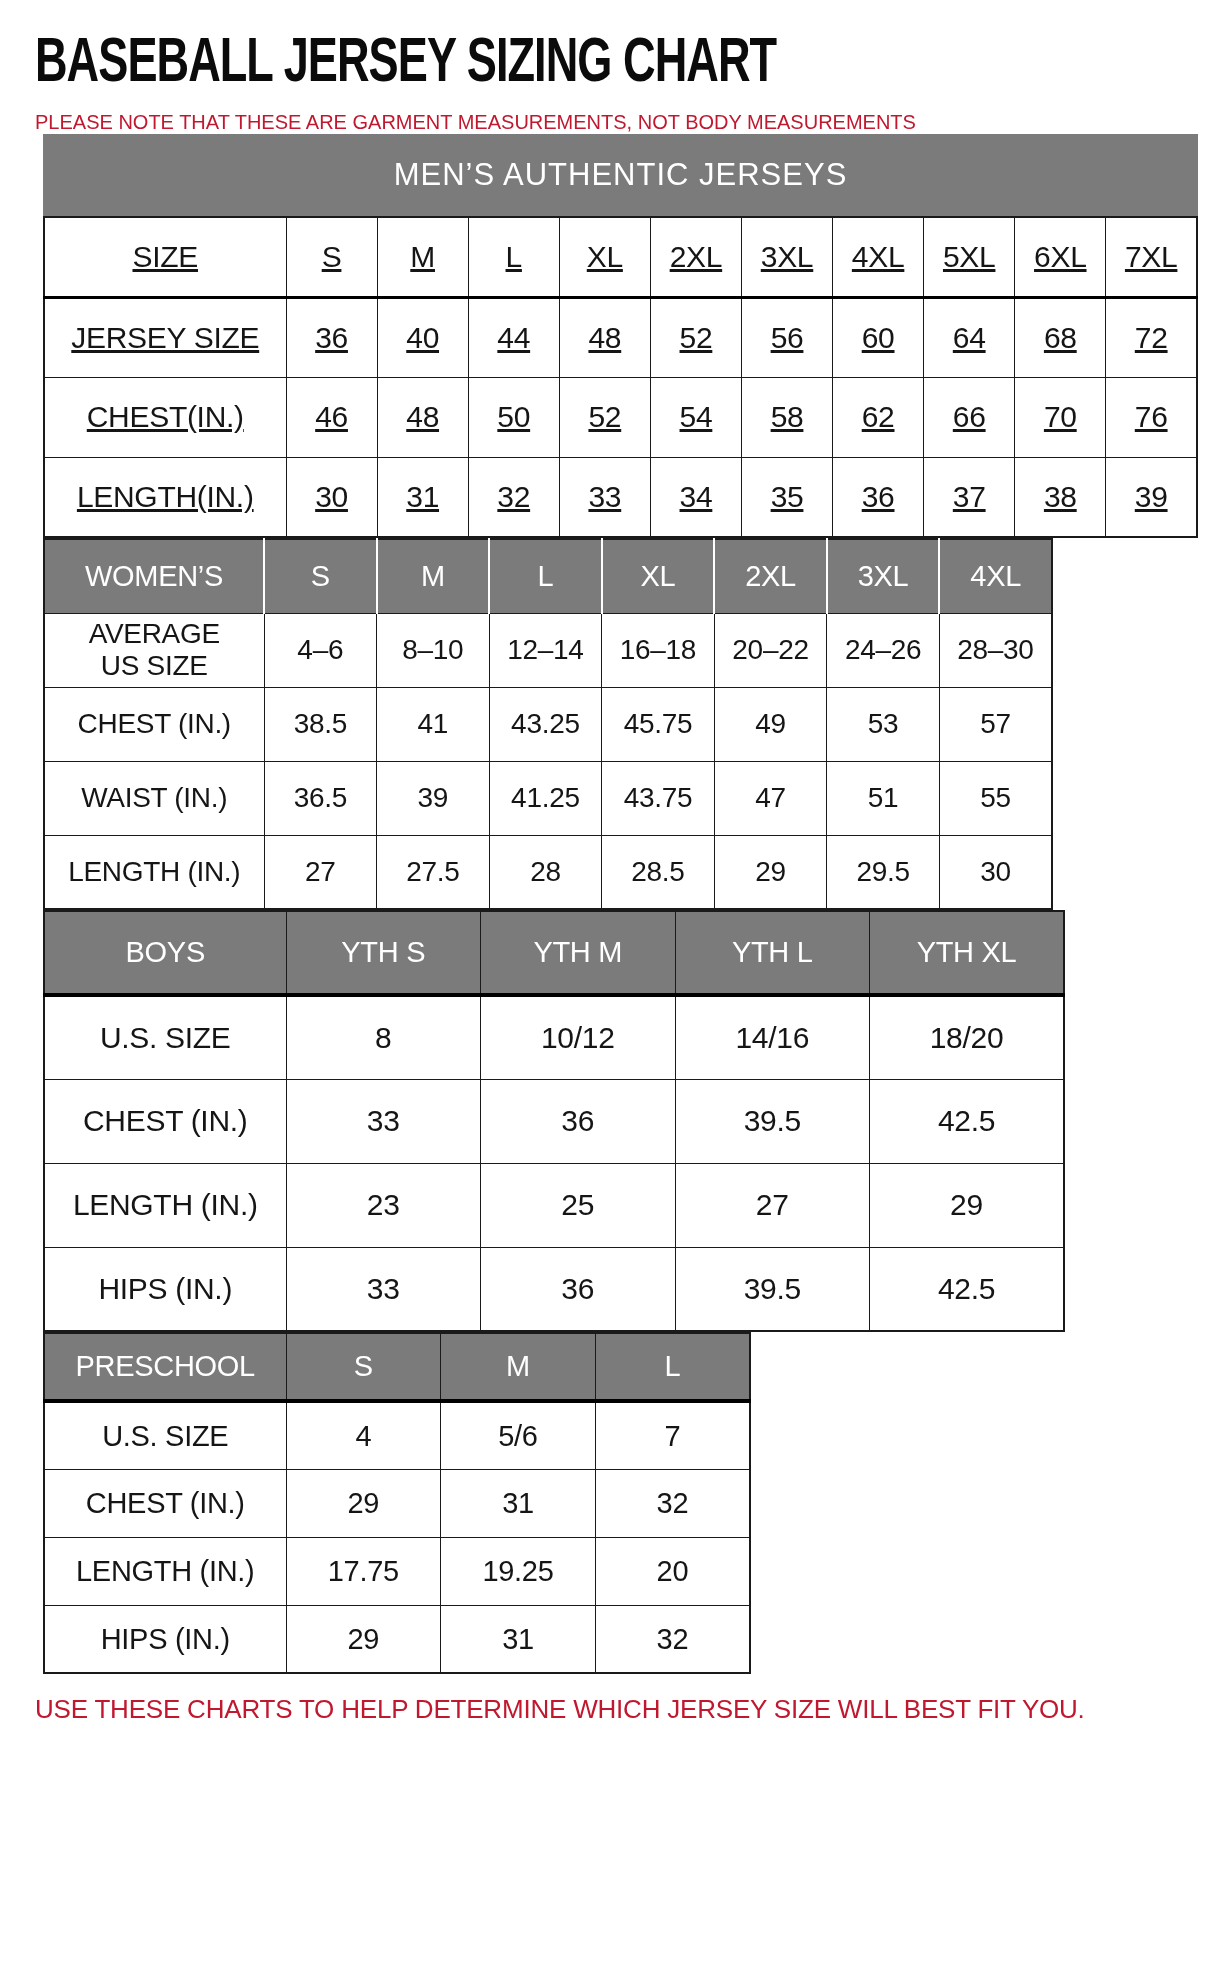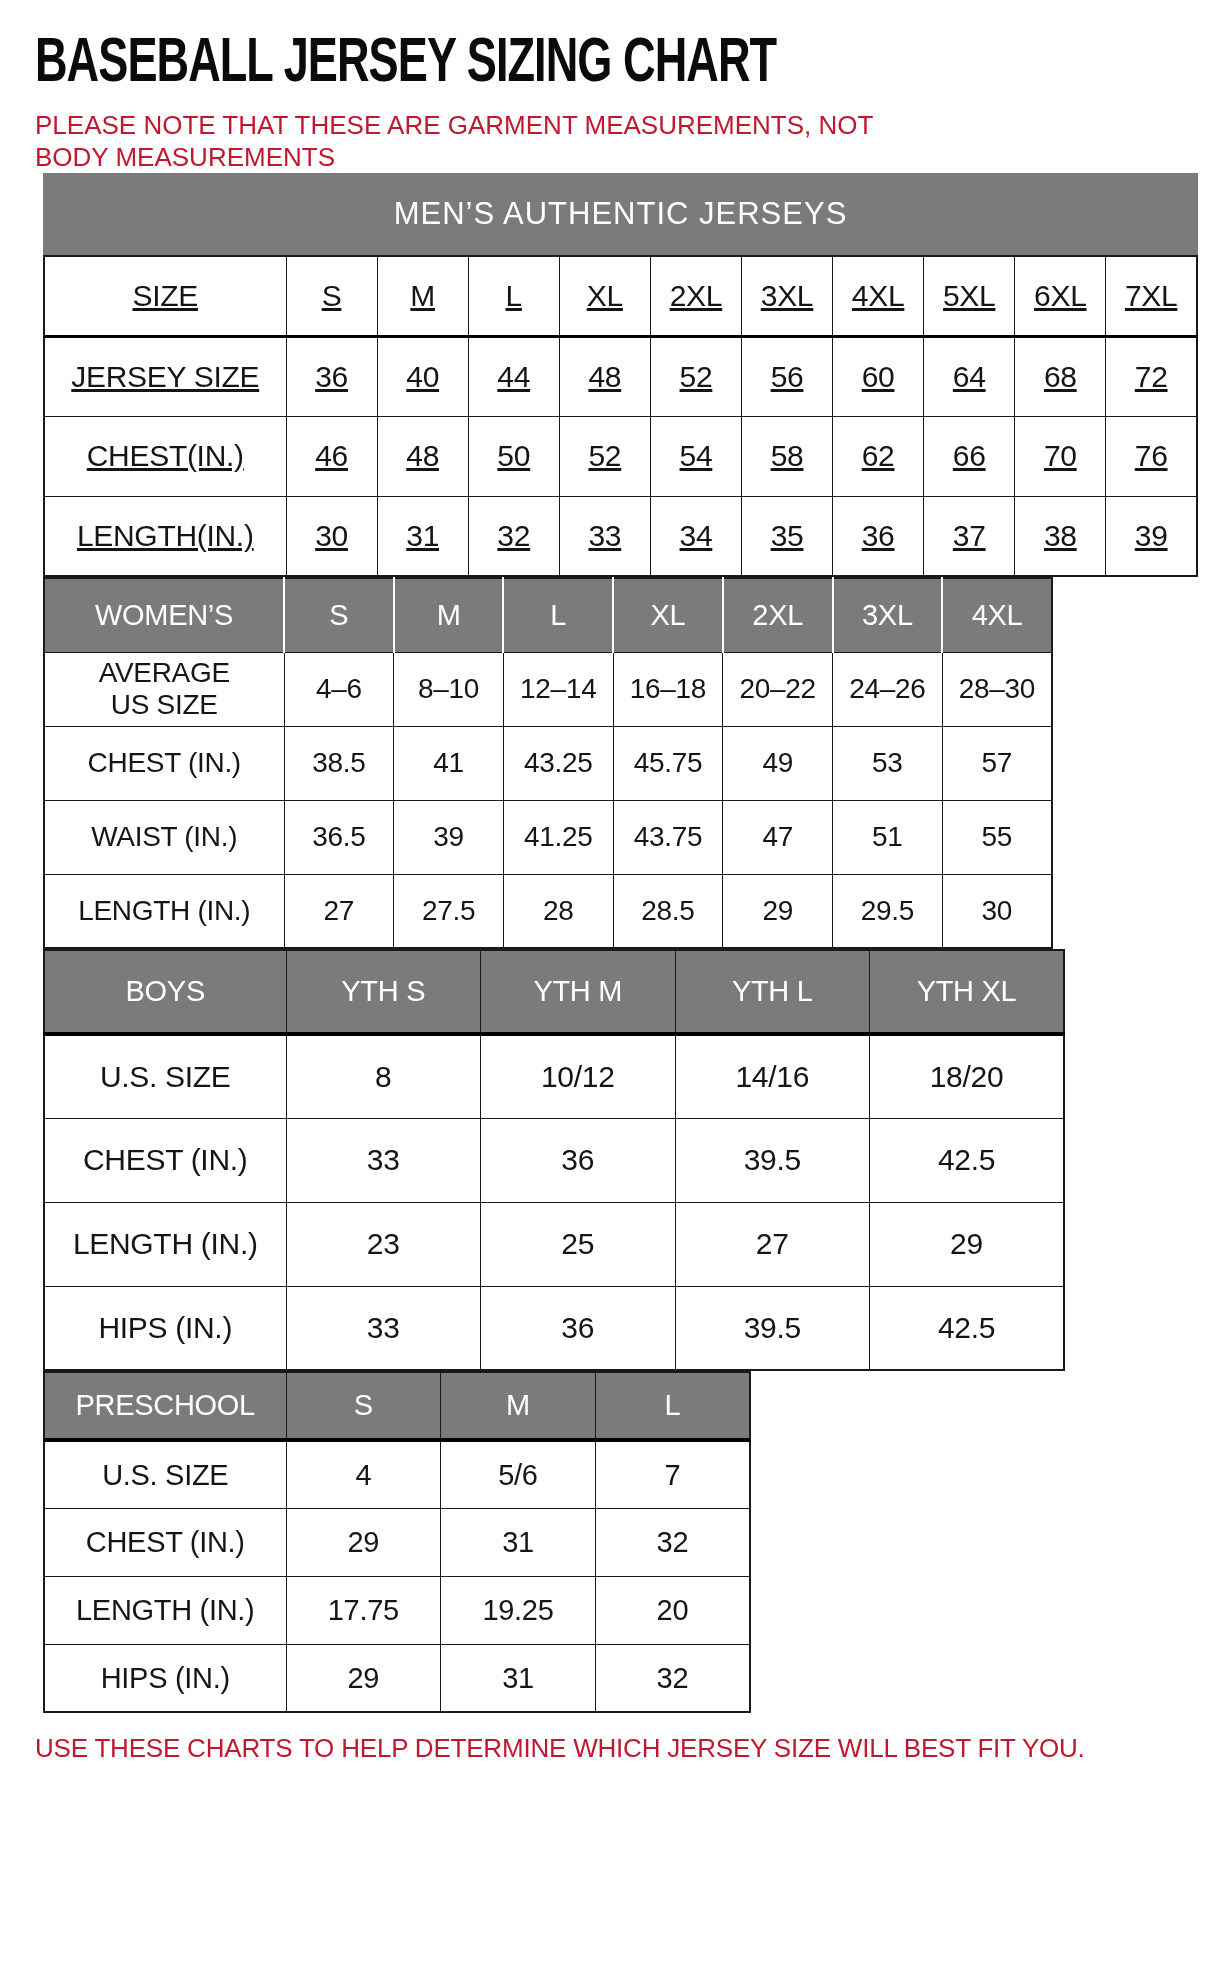--- a/index.html
+++ b/index.html
@@ -18,21 +18,21 @@
     font-size: 47px;
     font-weight: bold;
     letter-spacing: -1px;
     white-space: nowrap;
     transform: scale(0.96, 1.34);
     transform-origin: left top;
     color: #0b0b0b;
   }
   .note {
     color: var(--red);
-    font-size: 26px;
+    font-size: 20px;
     line-height: 1.22;
     max-width: 915px;
     margin: 10px 0 0 0;
     letter-spacing: 0px;
   }
   :root { --red: #c0182f; --gray: #7b7b7b; --line: #1a1a1a; }
 
   section.tbl-section { margin: 0; padding-left: 8px; }
   .banner {
     width: 1155px; height: 82px;
@@ -161,21 +161,21 @@
           <td>39</td>
         </tr>
       </tbody>
     </table>
 </section>
 
 <section class="tbl-section sec-womens">
   <table class="tbl-womens">
       <tbody>
         <tr>
-          <th style="width: 240px;">WOMEN’S</th>
+          <th style="width: 220px;">WOMEN’S</th>
           <th>S</th>
           <th>M</th>
           <th>L</th>
           <th>XL</th>
           <th>2XL</th>
           <th>3XL</th>
           <th>4XL</th>
         </tr>
         <tr>
           <th>AVERAGE

